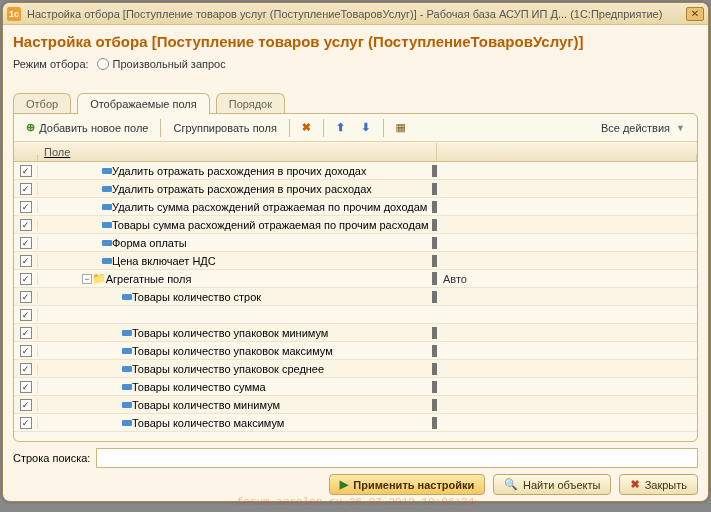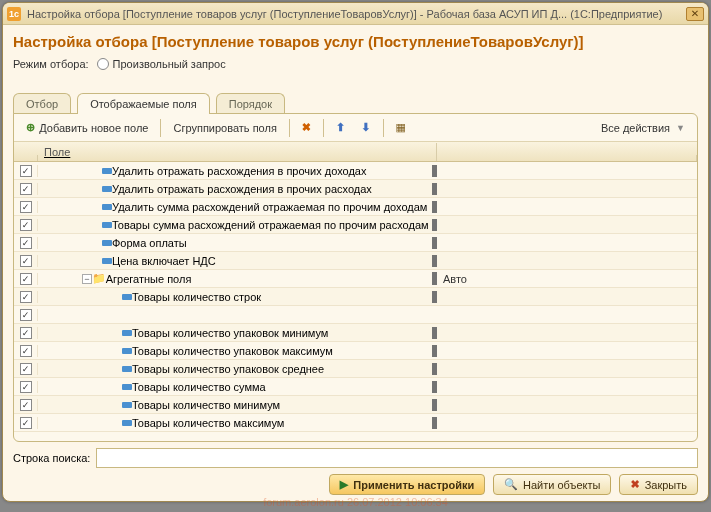--- a/index.html
+++ b/index.html
@@ -112,21 +112,21 @@
   .footer { display:flex; align-items:center; justify-content:flex-end; gap:8px; padding:6px 0 0 0; }
   .btn {
     display:inline-flex; align-items:center; gap:5px; padding:3px 10px;
     border:1px solid #c0a860; border-radius:4px; cursor:pointer;
     background:linear-gradient(#fef8e8,#f0e0b0); color:#403010;
   }
   .btn.primary { background:linear-gradient(#ffe9a8,#f5c760); font-weight:bold; }
   .icon-search { color:#5080c0; }
   .icon-close { color:#c04020; font-weight:bold;}
   .grid-wrap { position:relative; flex:1; display:flex; flex-direction:column; overflow:hidden;}
-  .watermark { position:absolute; bottom:4px; left:50%; transform:translateX(-50%); color:rgba(220,80,30,0.35); font-size:11px; font-family:Liberation Sans, sans-serif; pointer-events:none;}
+  .watermark { position:absolute; bottom:4px; left:50%; transform:translateX(-50%); color:rgba(220,80,30,0.35); font-size:11px; font-family:Liberation Mono, monospace; pointer-events:none;}
 </style>
 </head>
 <body>
 
 <div class="window">
   <div class="titlebar">
     <span class="tb-icon">1c</span>
     <span class="tb-title">Настройка отбора [Поступление товаров услуг (ПоступлениеТоваровУслуг)] - Рабочая база  АСУП ИП Д...  (1С:Предприятие)</span>
     <span class="tb-close">✕</span>
   </div>

